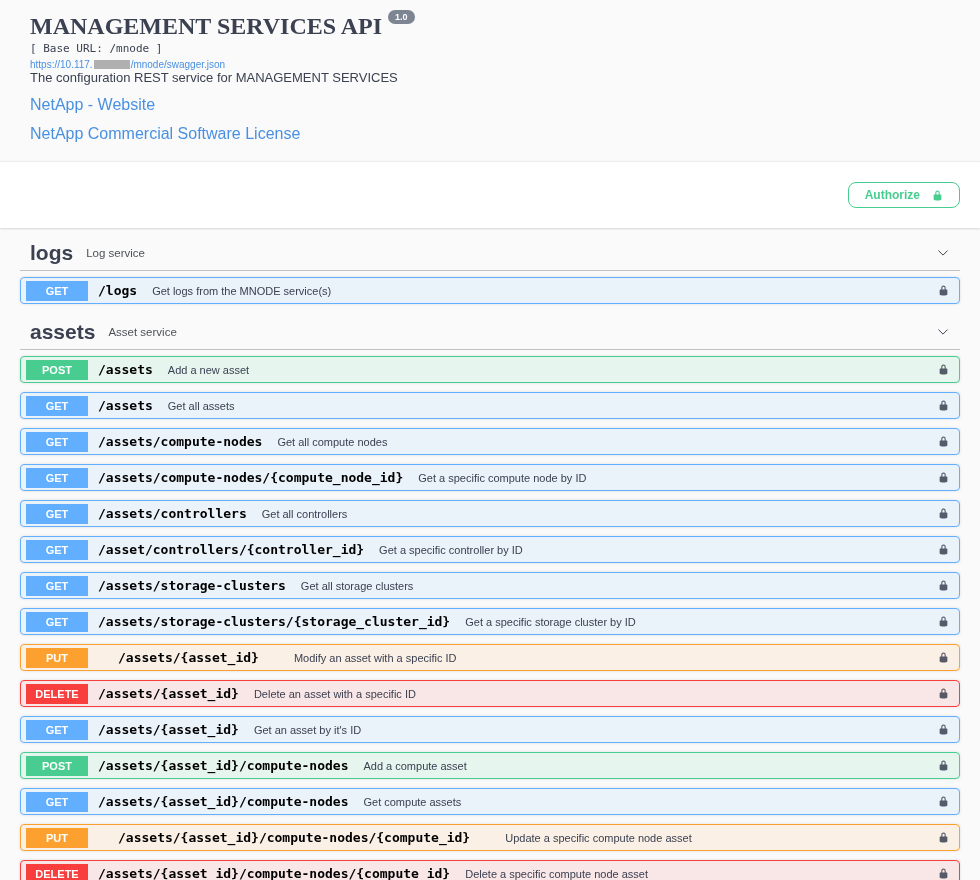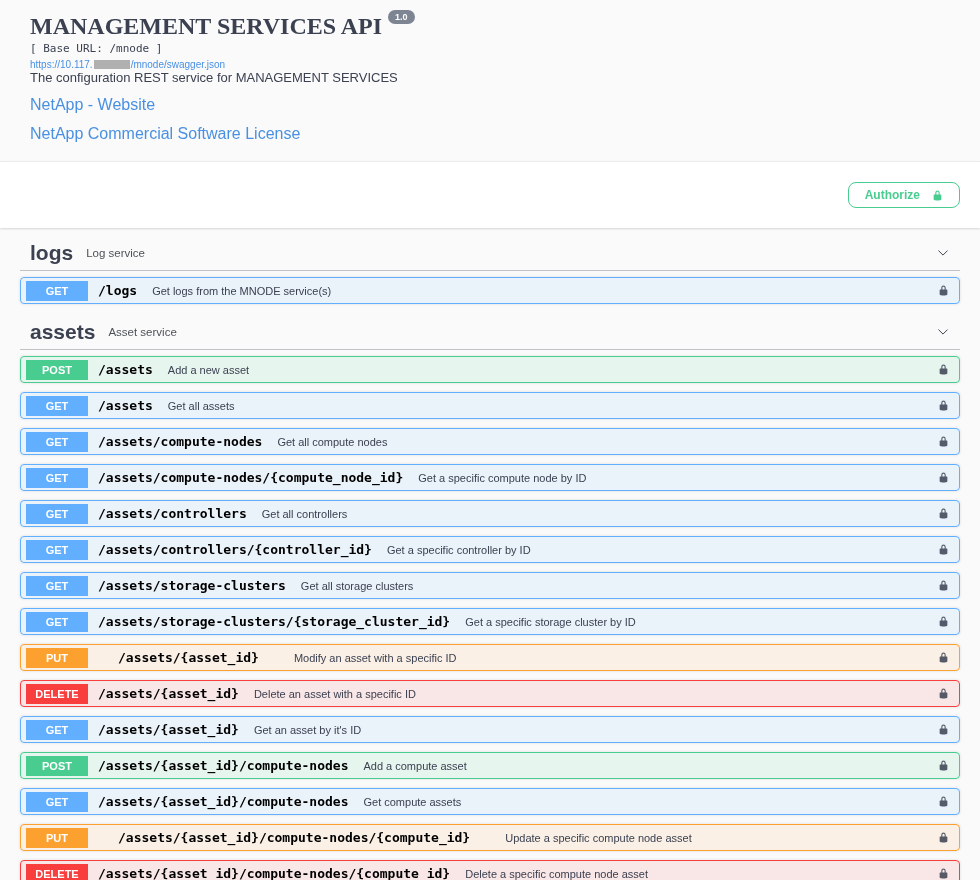--- a/index.html
+++ b/index.html
@@ -204,21 +204,21 @@
     <span class="op-summary">Get all controllers</span>
     <span class="op-lock">
       <svg width="11" height="11" viewBox="0 0 20 20">
         <path fill="#3b4151" d="M15.8 8H14V5.6C14 2.703 12.665 1 10 1 7.334 1 6 2.703 6 5.6V8H4c-.553 0-1 .646-1 1.199V17c0 .549.428 1.139.951 1.307l1.197.387C5.672 18.861 6.55 19 7.1 19h5.8c.549 0 1.428-.139 1.951-.307l1.196-.387c.524-.167.953-.757.953-1.306V9.199C17 8.646 16.352 8 15.8 8zM12 8H8V5.199C8 3.754 8.797 3 10 3c1.203 0 2 .754 2 2.199V8z"></path>
       </svg>
     </span>
   </div>
 
   <div class="opblock row-get">
     <span class="method-badge method-get">GET</span>
-    <span class="op-path">/assets/controllers/{controller_id}</span>
+    <span class="op-path">/asset/controllers/{controller_id}</span>
     <span class="op-summary">Get a specific controller by ID</span>
     <span class="op-lock">
       <svg width="11" height="11" viewBox="0 0 20 20">
         <path fill="#3b4151" d="M15.8 8H14V5.6C14 2.703 12.665 1 10 1 7.334 1 6 2.703 6 5.6V8H4c-.553 0-1 .646-1 1.199V17c0 .549.428 1.139.951 1.307l1.197.387C5.672 18.861 6.55 19 7.1 19h5.8c.549 0 1.428-.139 1.951-.307l1.196-.387c.524-.167.953-.757.953-1.306V9.199C17 8.646 16.352 8 15.8 8zM12 8H8V5.199C8 3.754 8.797 3 10 3c1.203 0 2 .754 2 2.199V8z"></path>
       </svg>
     </span>
   </div>
 
   <div class="opblock row-get">
     <span class="method-badge method-get">GET</span>

